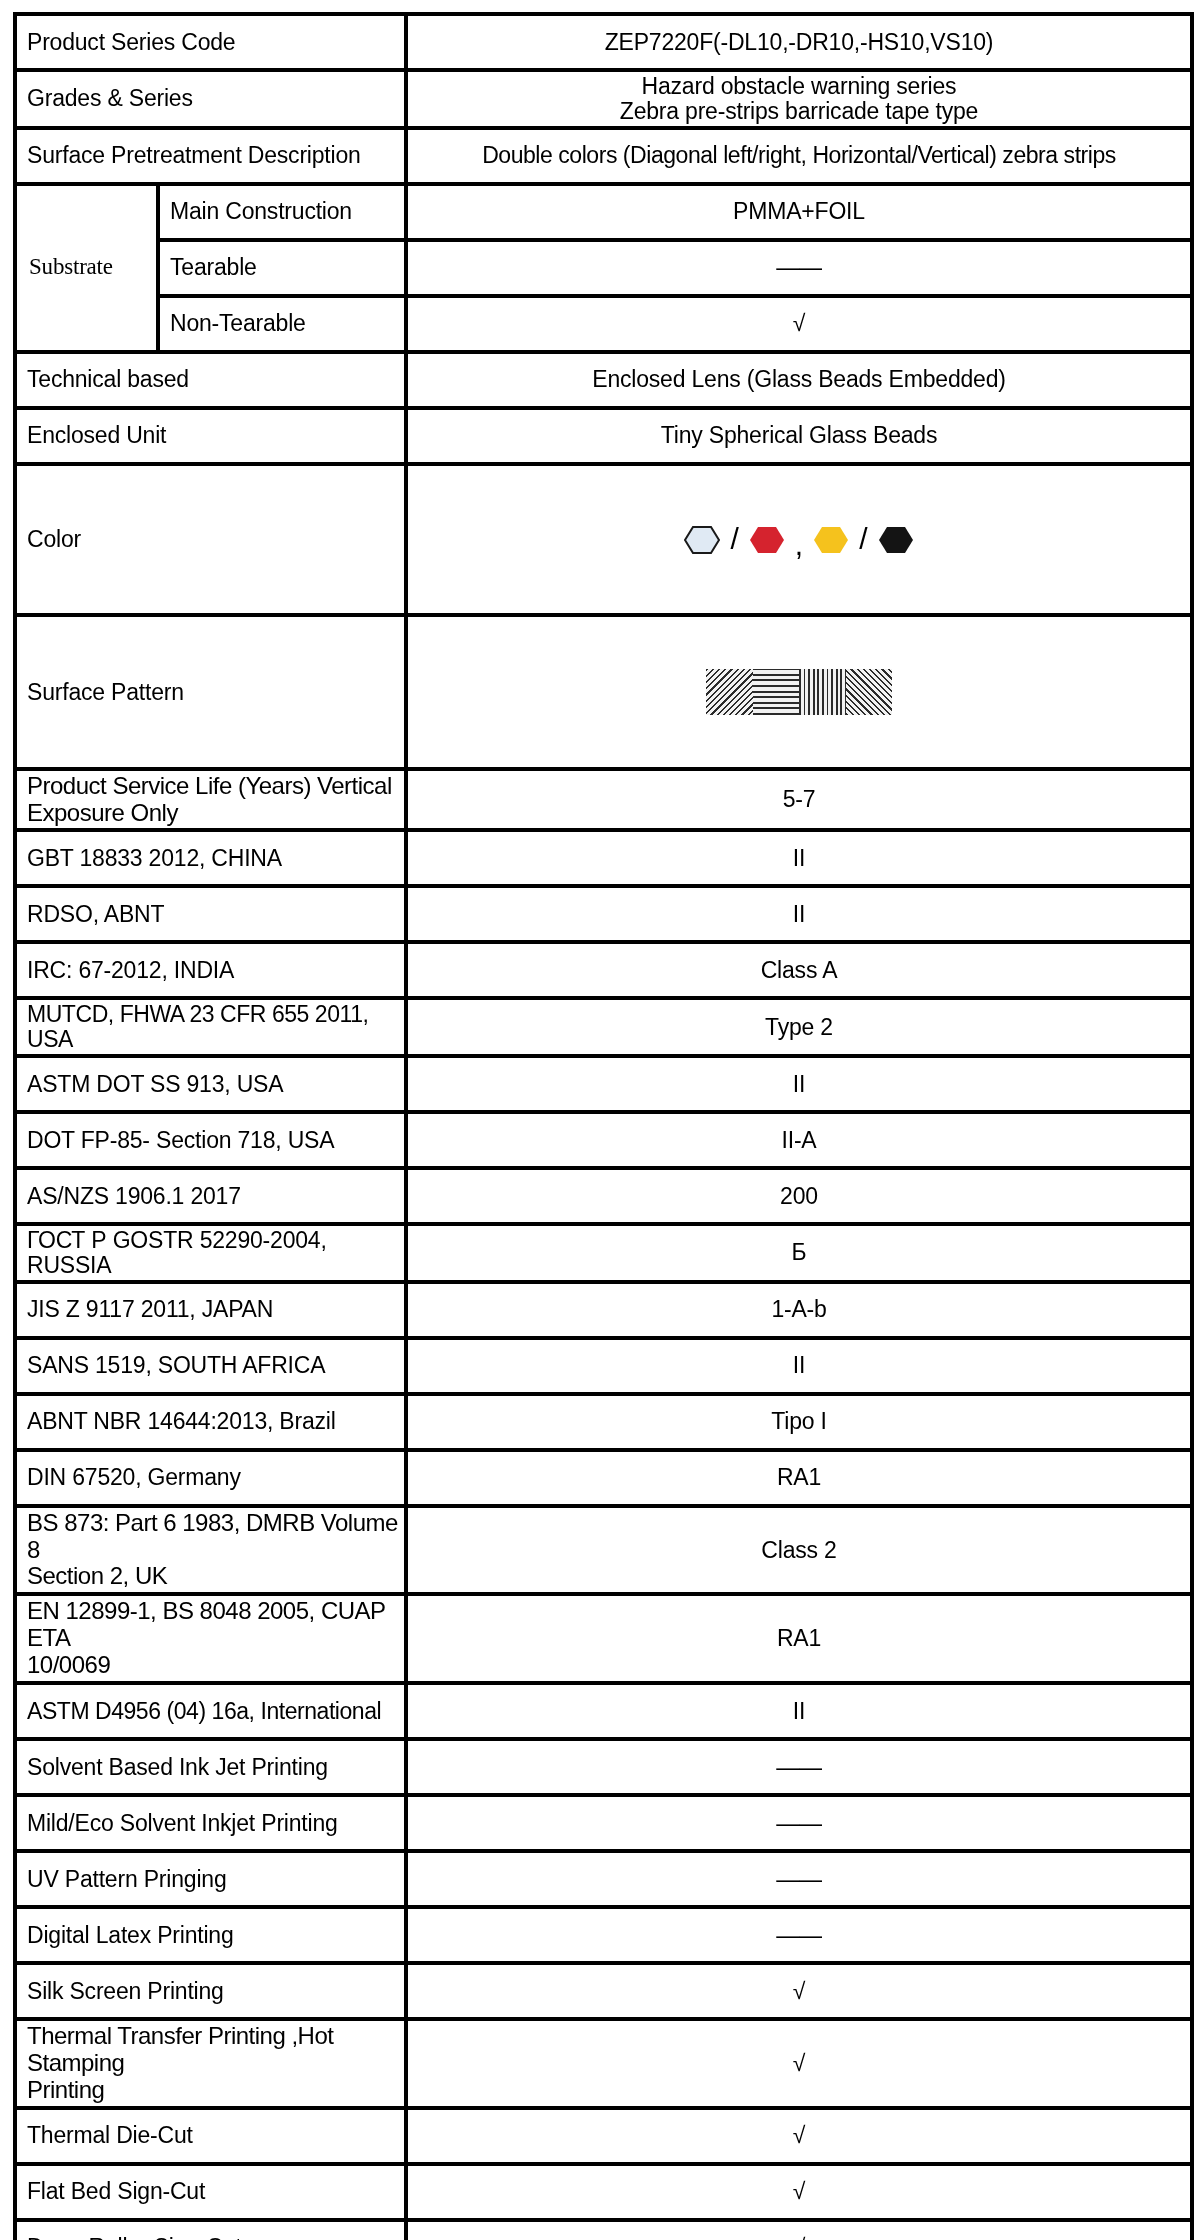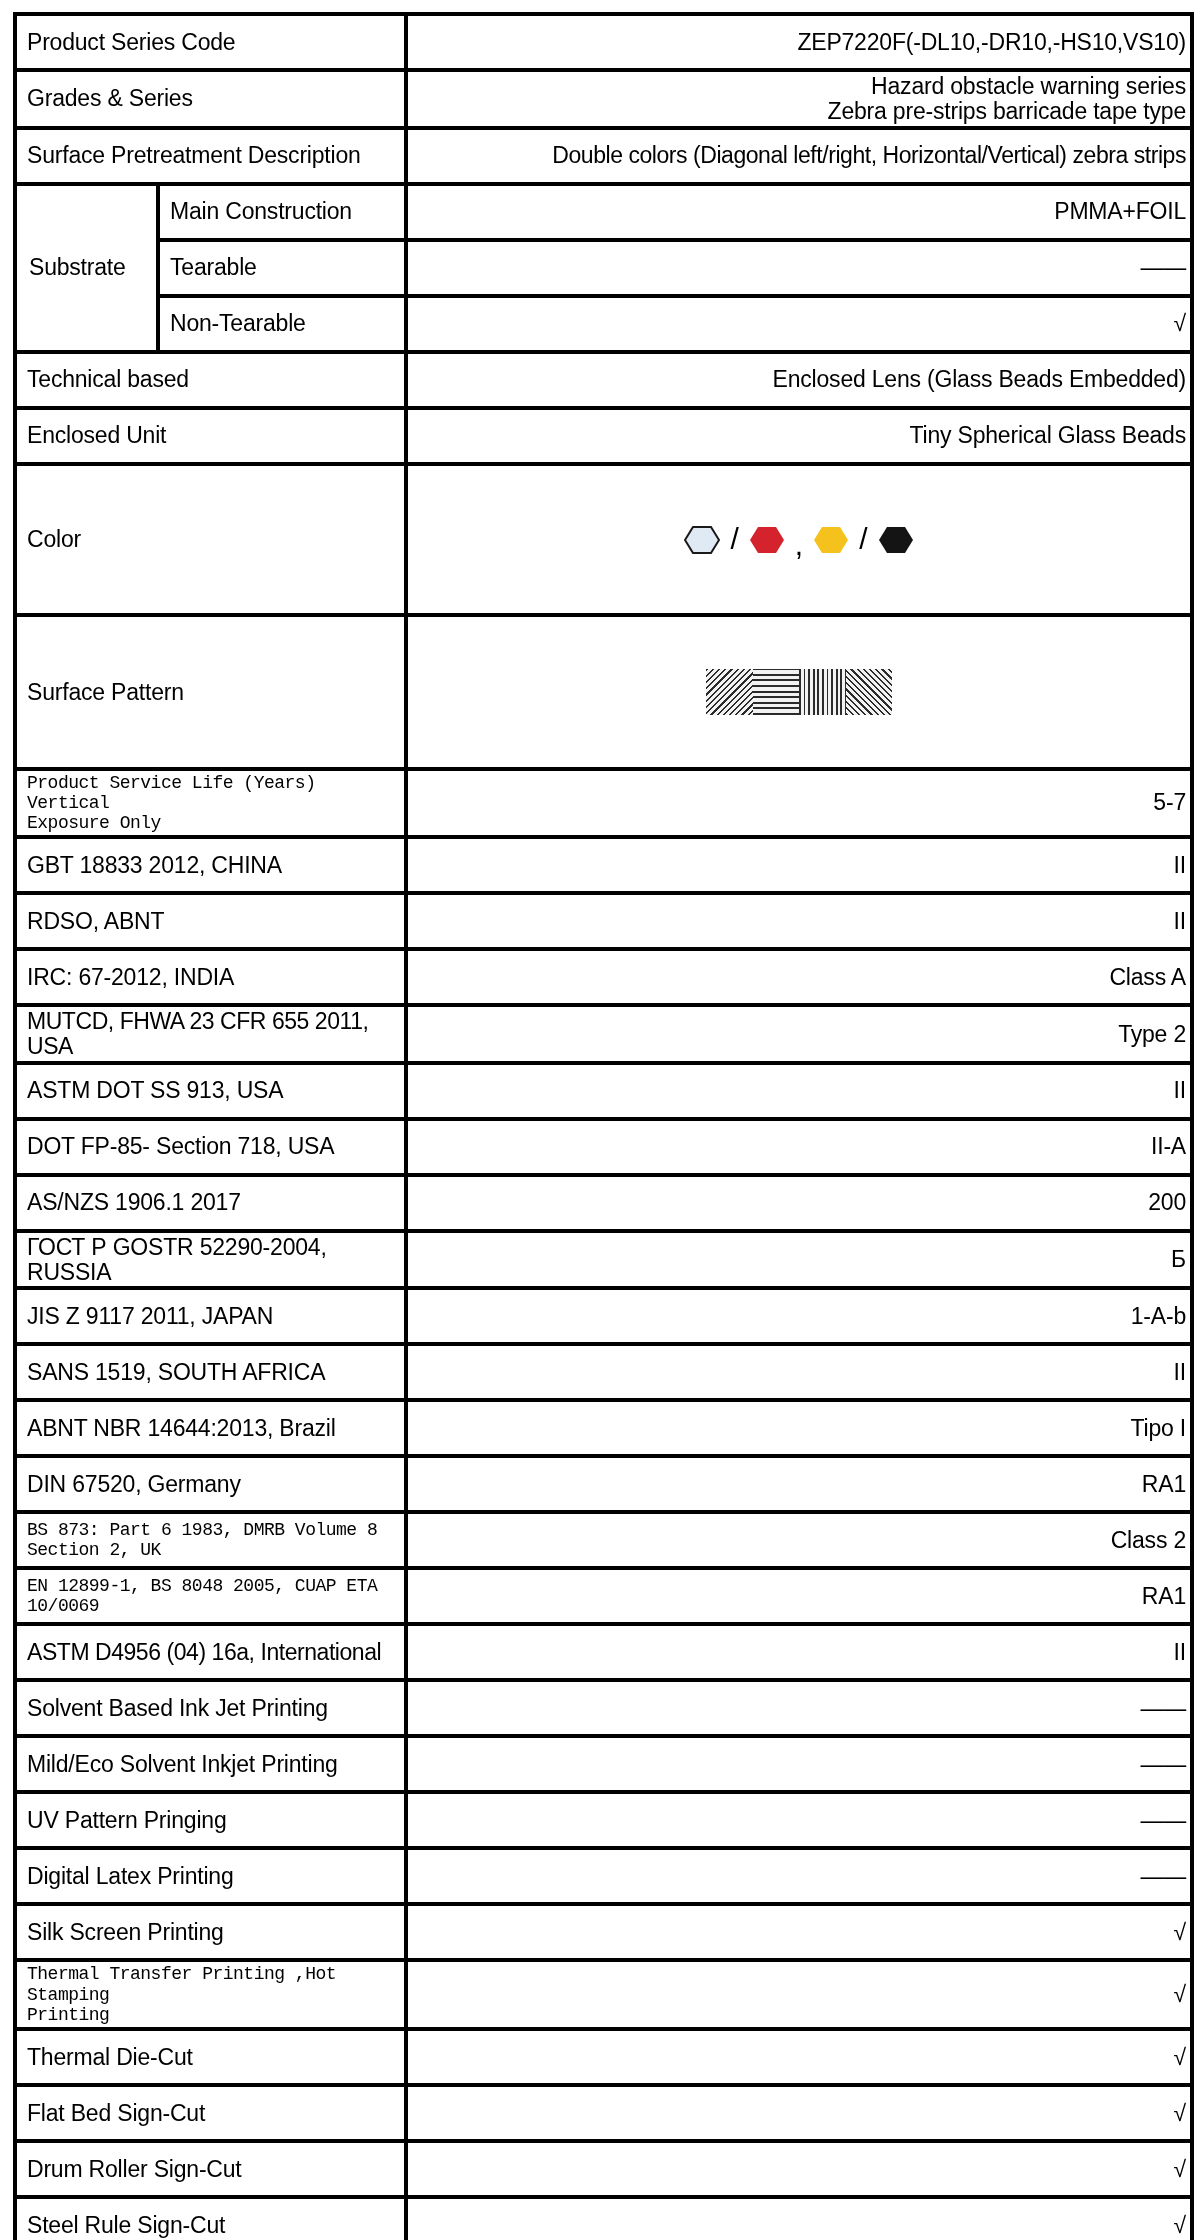--- a/index.html
+++ b/index.html
@@ -4,24 +4,24 @@
 <style>
   html,body{margin:0;padding:0;background:#ffffff;}
   .page{position:relative;width:1064px;height:2240px;background:#ffffff;
         font-family:"Liberation Sans","DejaVu Sans",sans-serif;color:#000;}
   table.spec{border-collapse:collapse;position:absolute;left:13px;top:12px;
              width:1177px;table-layout:fixed;}
   td{border:4px solid #000;vertical-align:middle;overflow:hidden;
      font-size:23px;line-height:1.08;height:48px;letter-spacing:-0.2px;
      white-space:pre-wrap;}
   td.lc{text-align:left;padding:2px 4px 2px 10px;}
-  td.vc{text-align:right;padding:2px 4px;}
-  td.sm{font-size:18px;letter-spacing:-0.5px;line-height:1.12;font-family:Liberation Mono, monospace;}
+  td.vc{text-align:center;padding:2px 4px;}
+  td.sm{font-size:24px;letter-spacing:-0.5px;line-height:1.12;}
   td.tight{letter-spacing:-0.45px;}
-  td.outer{padding-left:12px;}
+  td.outer{padding-left:12px;font-family:Liberation Serif, serif;}
   
   .swatchline{display:flex;align-items:center;justify-content:center;gap:9px;}
   .hex{width:38px;height:30px;display:block;}
   .sep{font-size:30px;font-weight:400;letter-spacing:0;}
   .comma{font-size:30px;margin-top:12px;letter-spacing:0;}
   
   .pattern{width:186px;height:46px;margin:0 auto;display:flex;}
   .pattern > div{flex:1 1 0;height:100%;}
   .p1{background:repeating-linear-gradient(135deg,#2b2b2b 0 1.6px,#f2f2f2 1.6px 4.4px);}
   .p2{background:repeating-linear-gradient(0deg,#2b2b2b 0 2px,#f2f2f2 2px 5.6px);}

